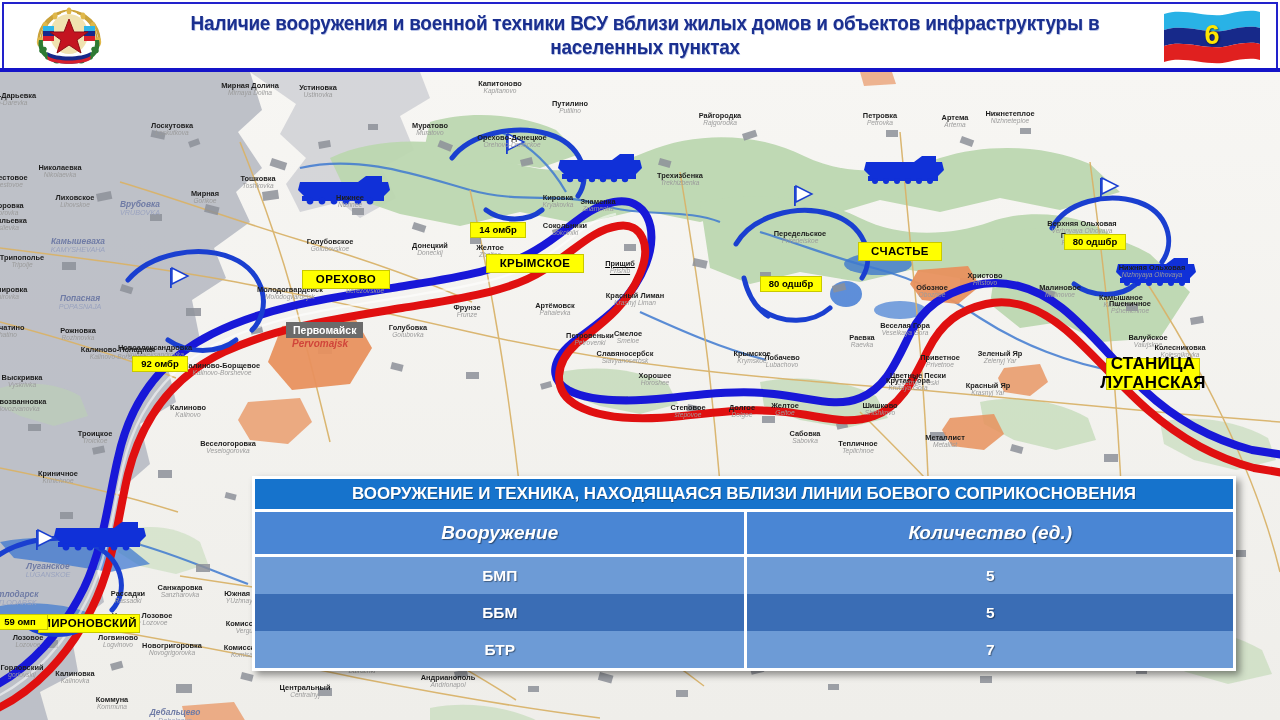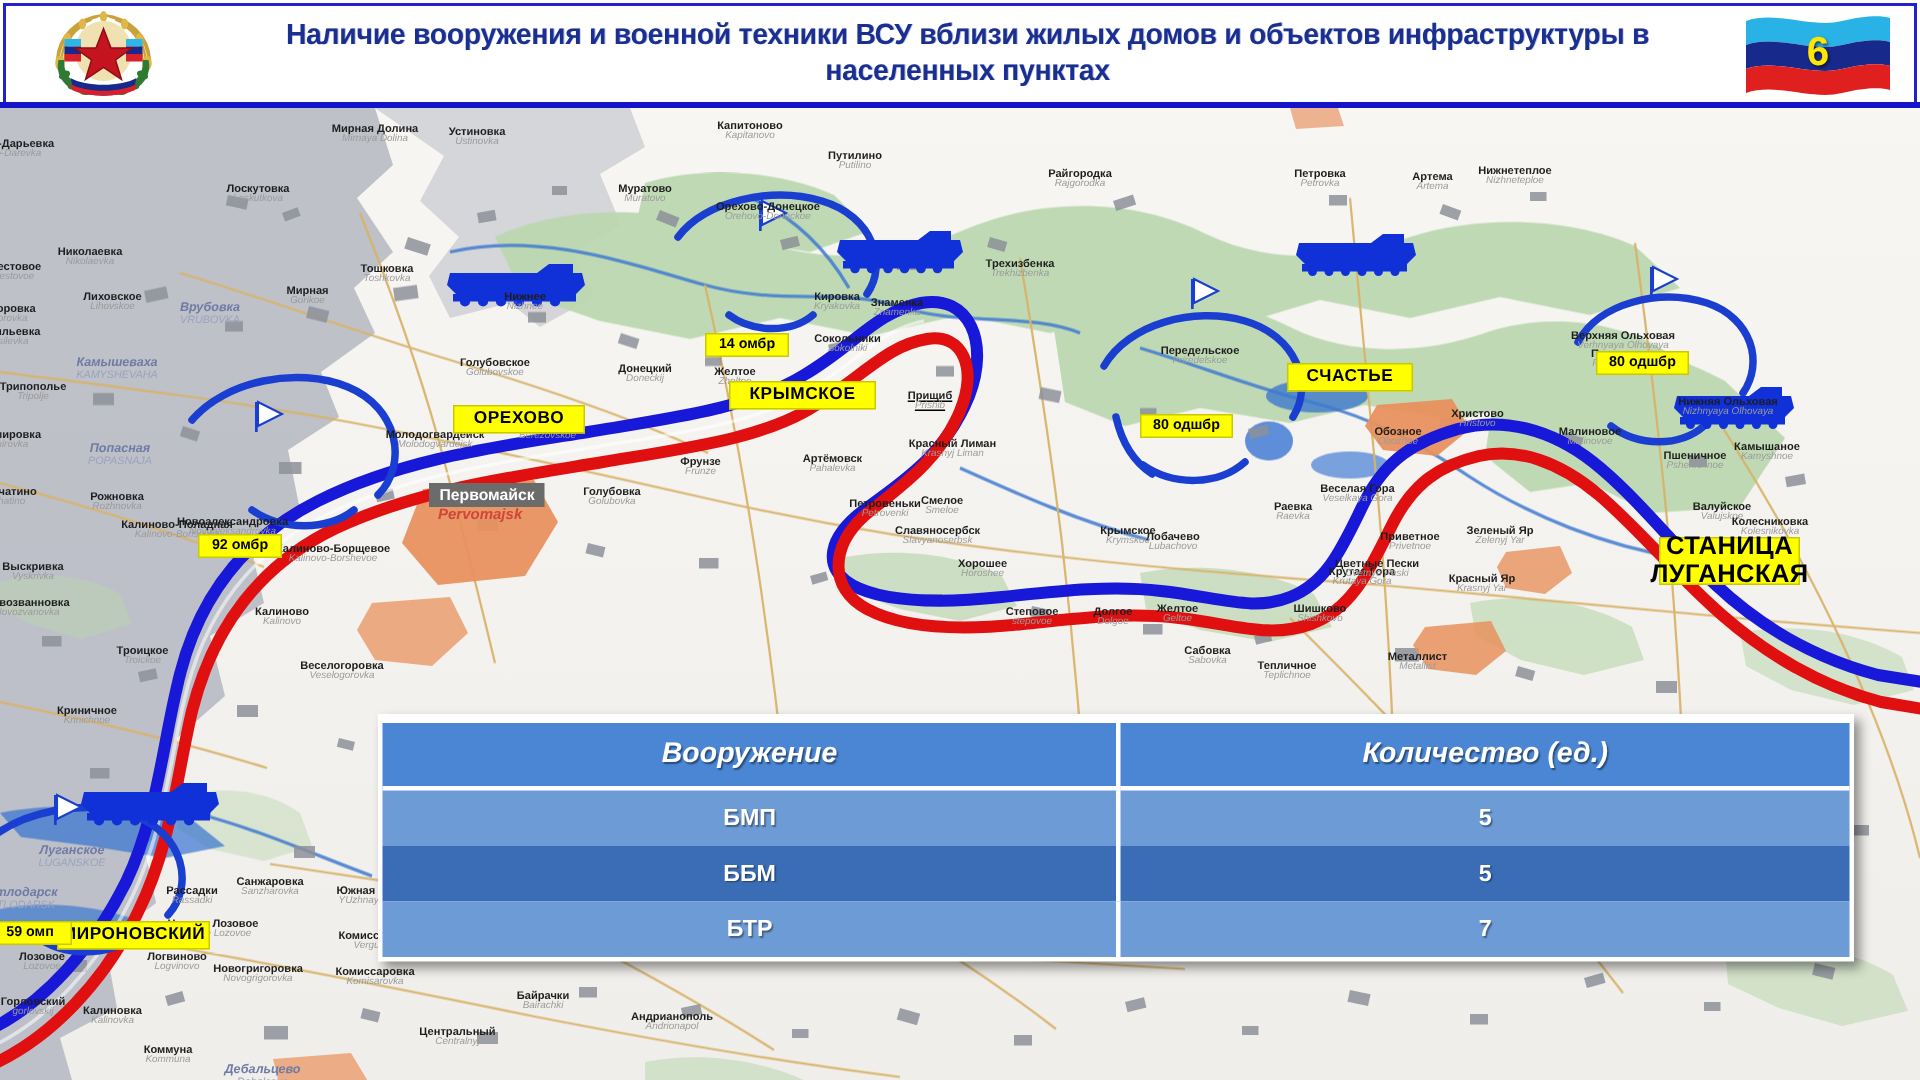--- a/index.html
+++ b/index.html
@@ -692,21 +692,21 @@
           <span class="lat">Peschanoe</span>
         </div>
         <div class="mlbl ctr s1" style="left: 1082px; top: 148px;">
           <span class="ru">Верхняя Ольховая</span>
           <span class="lat">Verhnyaya Olhovaya</span>
         </div>
         <div class="mlbl ctr s1" style="left: 1152px; top: 192px;">
           <span class="ru">Нижняя Ольховая</span>
           <span class="lat">Nizhnyaya Olhovaya</span>
         </div>
-        <div class="mlbl ctr s1" style="left: 1178px; top: 222px;">
+        <div class="mlbl ctr s1" style="left: 1121px; top: 222px;">
           <span class="ru">Камышаное</span>
           <span class="lat">Kamyshnoe</span>
         </div>
         <div class="mlbl ctr s1" style="left: 1060px; top: 212px;">
           <span class="ru">Малиновое</span>
           <span class="lat">Malinovoe</span>
         </div>
         <div class="mlbl ctr s1" style="left: 1130px; top: 228px;">
           <span class="ru">Пшеничное</span>
           <span class="lat">Pshenichnoe</span>
@@ -873,20 +873,21 @@
 
     <div class="ylbl small" style="left:470px;top:150px;width:56px;height:16px;">14 омбр</div>
 
     <div class="ylbl small" style="left:760px;top:204px;width:62px;height:16px;">80 одшбр</div>
 
     <div class="ylbl small" style="left:1064px;top:162px;width:62px;height:16px;">80 одшбр</div>
 
     <div class="ylbl small" style="left:-8px;top:542px;width:56px;height:16px;">59 омп</div>
 
     <div id="table-wrap">
+      <div id="tbl-title">ВООРУЖЕНИЕ И ТЕХНИКА, НАХОДЯЩАЯСЯ ВБЛИЗИ ЛИНИИ БОЕВОГО СОПРИКОСНОВЕНИЯ</div>
       <table id="arms">
         <colgroup>
             <col class="col-a">
             <col class="col-b">
           </colgroup>
         <thead>
           <tr class="hdr">
             <th class="c1">Вооружение</th>
             <th>Количество (ед.)</th>
           </tr>

